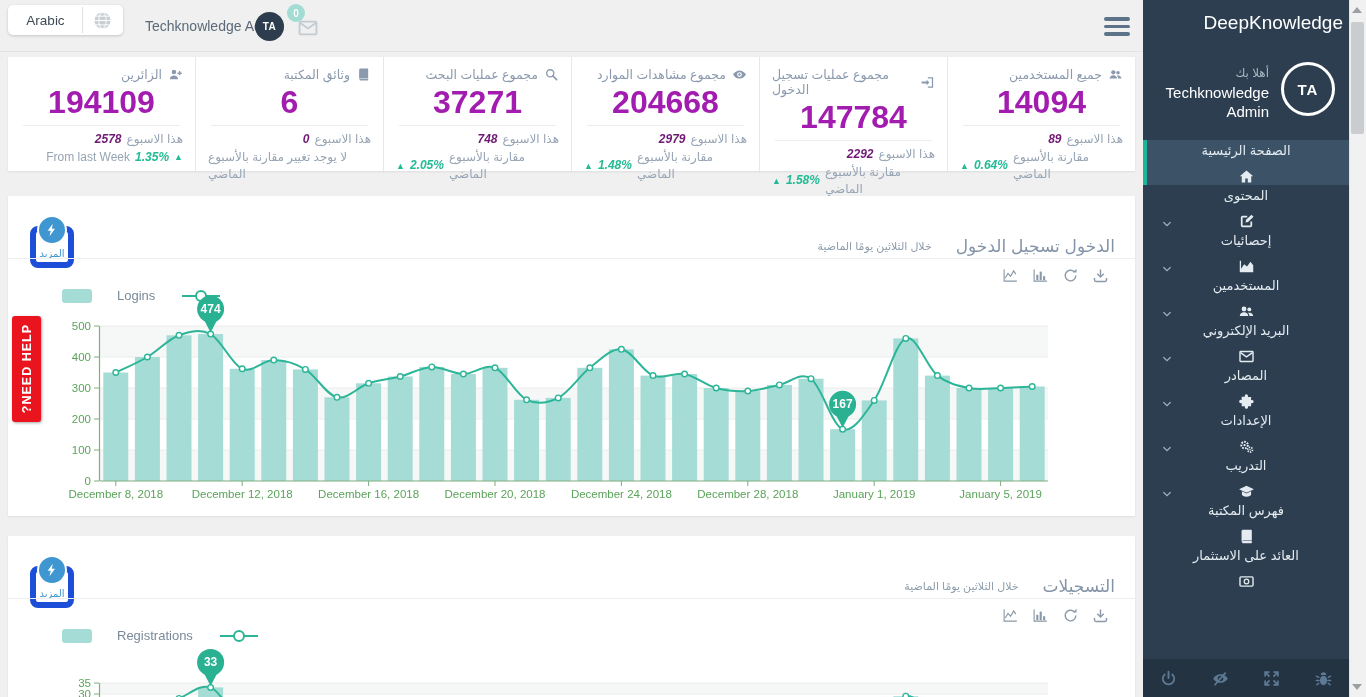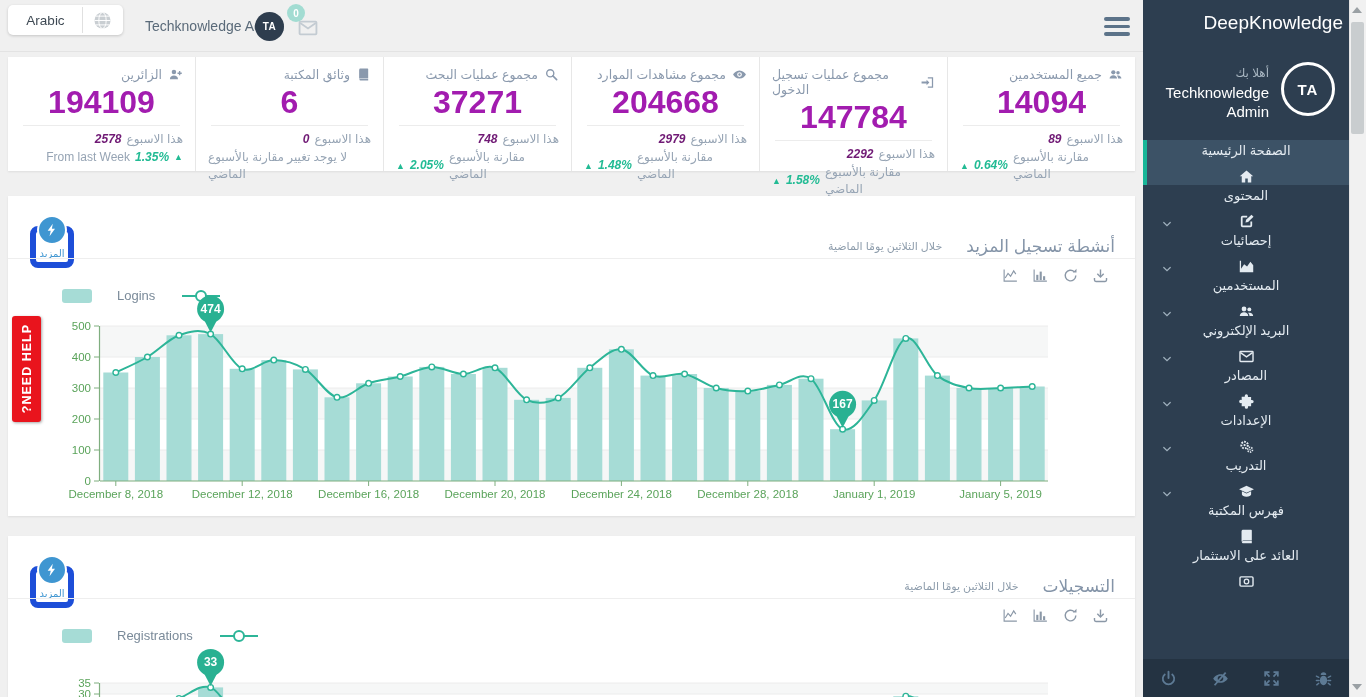--- a/index.html
+++ b/index.html
@@ -243,21 +243,21 @@
     <div class="more-btn">
       <span class="more-bolt" id="bolt-slot-0">
           <svg viewBox="0 0 24 24" width="16" height="16" fill="currentColor">
             <path d="M13.2 2.5L5.5 13.3h4.6L8.3 21.5l8.2-11.2h-4.7z"></path>
           </svg>
         </span>
       <span class="more-label">المزيد</span>
     </div>
     <div class="chart-title-row">
       <span class="chart-subtitle">خلال الثلاثين يومًا الماضية</span>
-      <span class="chart-title">أنشطة تسجيل المزيد</span>
+      <span class="chart-title">الدخول تسجيل الدخول</span>
     </div>
     <div class="card-divider"></div>
     <div class="chart-toolbar" id="toolbar-0">
         <span>
           <svg viewBox="0 0 24 24" width="17" height="17" fill="currentColor">
             <g fill="none" stroke="currentColor" stroke-width="1.6">
               <path d="M3 3.5V20h18"></path>
               <path d="M4.5 15.5l4-6.5 3.6 4 4.4-7.5 3 4.5"></path>
             </g>
           </svg>

